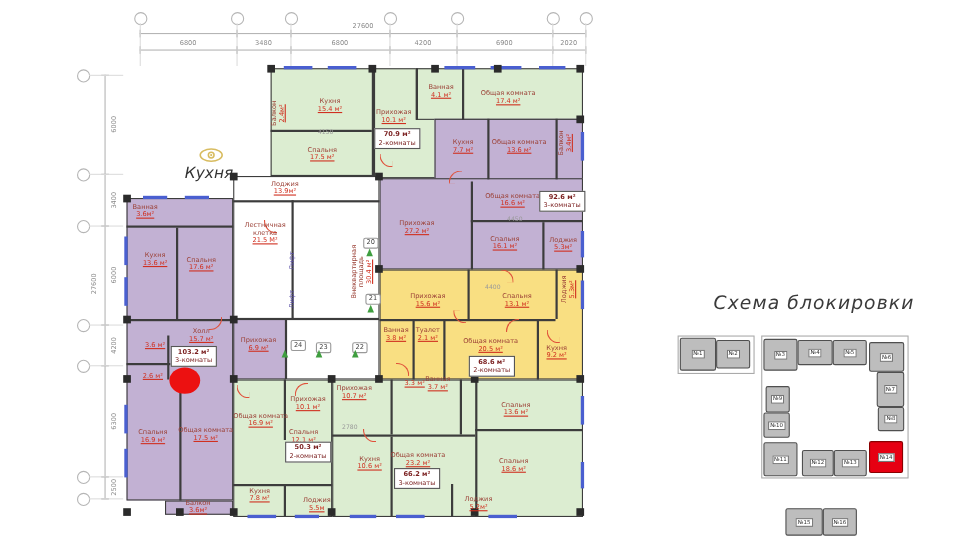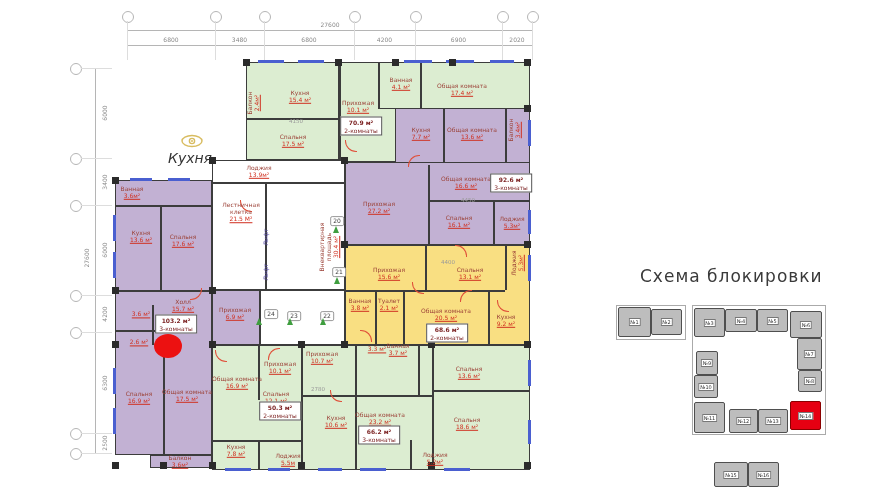--- a/index.html
+++ b/index.html
@@ -30,22 +30,22 @@
   .marker{position:absolute;border-radius:50%;}
 
   .bubble{position:absolute;width:10px;height:10px;border:1px solid #b5b5b5;border-radius:50%;background:#fff;}
   .dline{position:absolute;background:#b5b5b5;}
   .gline{position:absolute;background:#ddd;}
   .dtick{position:absolute;background:#9a9a9a;}
   .dtext{position:absolute;font-size:6px;color:#8a8a8a;transform:translate(-50%,-50%);white-space:nowrap;}
   .dtext.vert{transform:translate(-50%,-50%) rotate(-90deg);}
   .inner-dim{position:absolute;font-size:5.5px;color:#9a9a9a;transform:translate(-50%,-50%);white-space:nowrap;}
 
-  .scheme-title{position:absolute;left:640px;top:266px;width:200px;
-                font-size:17px;letter-spacing:1px;color:#3a3a3a;}
+  .scheme-title{position:absolute;left:640px;top:266px;width:200px;text-align:center;
+                font-size:17px;font-style:italic;letter-spacing:1px;color:#3a3a3a;}
   .sout{position:absolute;border:1px solid #aaa;box-sizing:border-box;}
   .sblock{position:absolute;box-sizing:border-box;background:#bdbdbd;border:1.5px solid #4f4f4f;border-radius:2px;}
   .sblock.red{background:#e60012;border-color:#8a0000;}
   .slabel{position:absolute;left:50%;top:50%;transform:translate(-50%,-50%);background:#fff;
           border:0.5px solid #777;font-size:5px;color:#333;padding:0 1px;line-height:1.2;white-space:nowrap;}
 
   .yard{position:absolute;left:150px;top:150px;width:80px;text-align:center;
         font-size:14px;font-style:italic;color:#333;}
   .eye{position:absolute;left:180px;top:133px;}
   .deco{position:absolute;}

